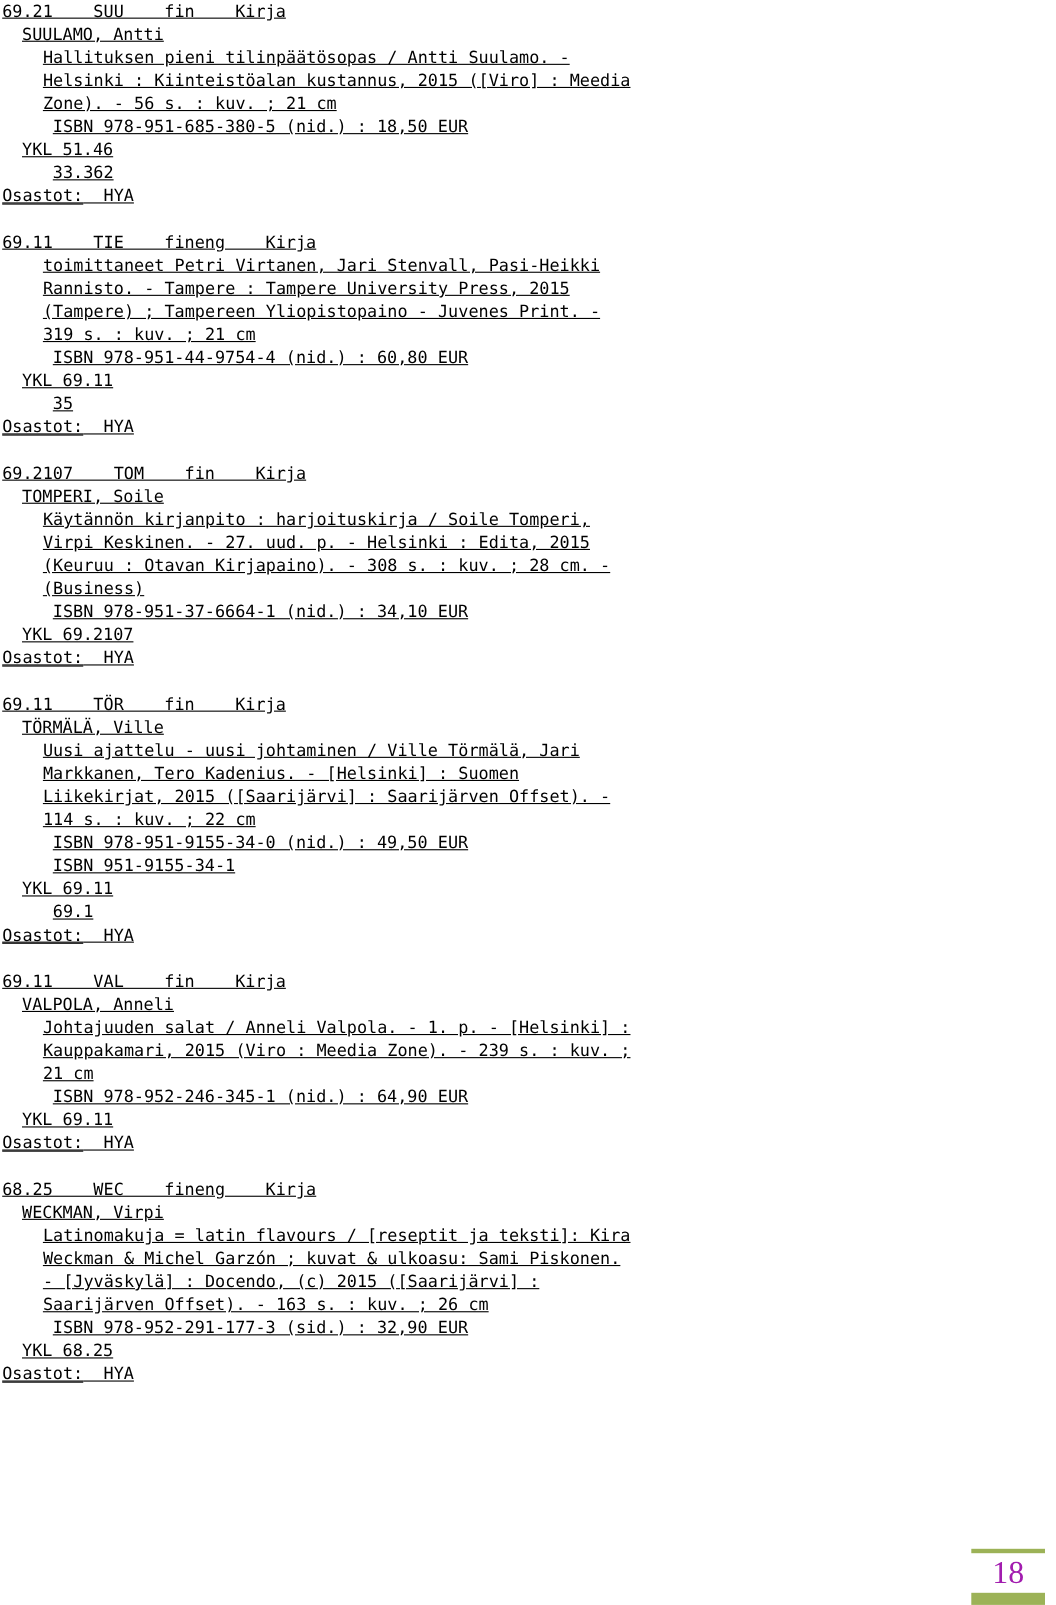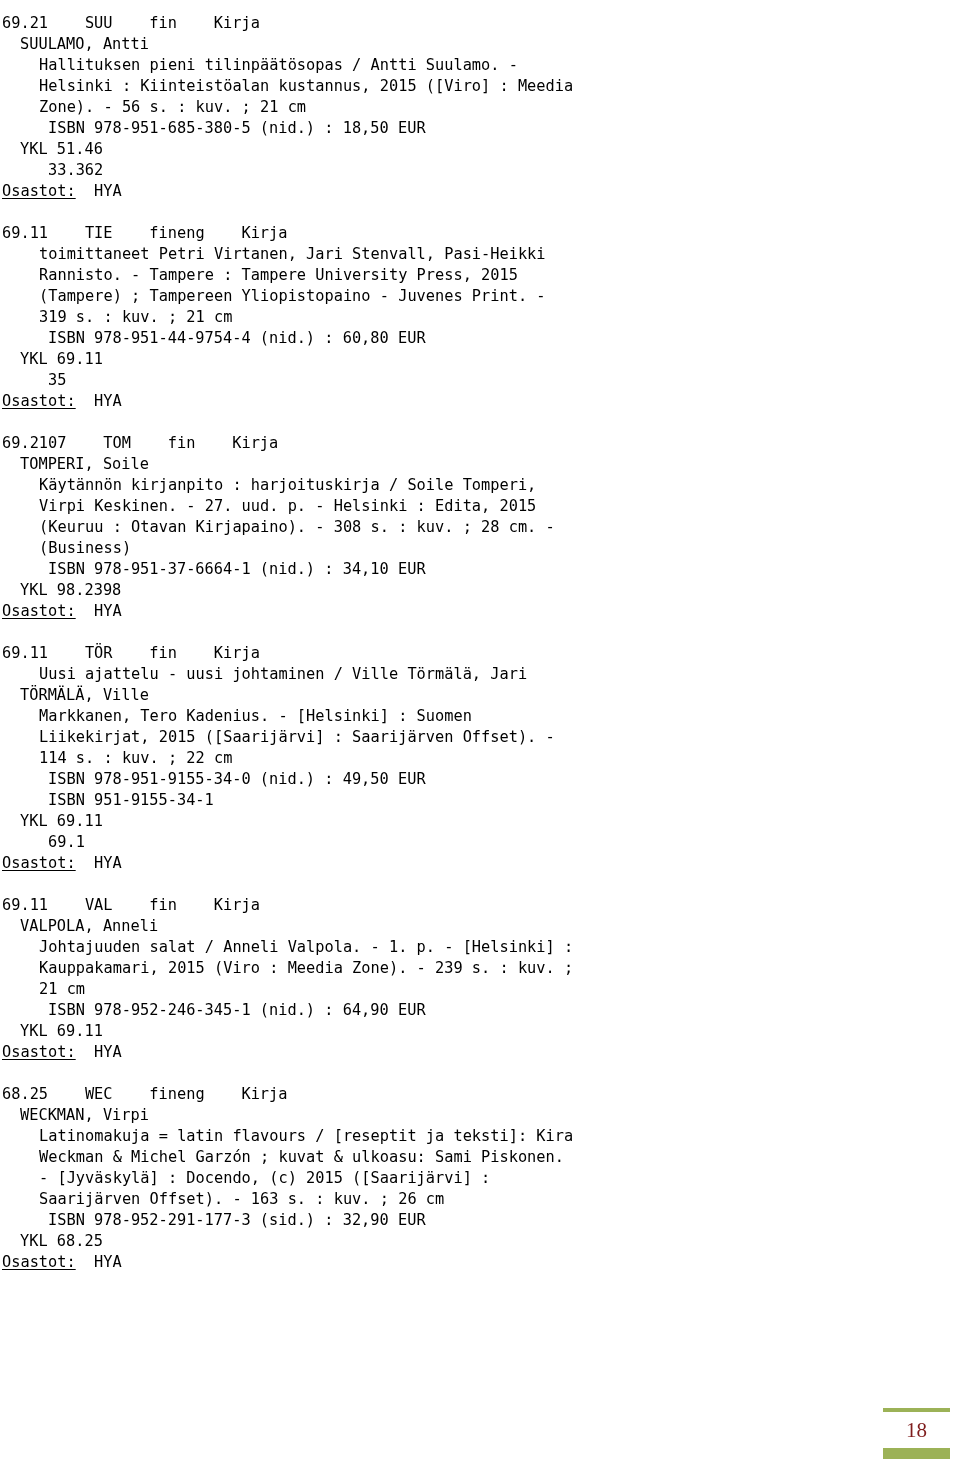--- a/index.html
+++ b/index.html
@@ -24,21 +24,22 @@
     box-sizing: border-box;
     padding: 0px 0 0 0;
   }
   .records {
     position: absolute;
     left: 2px;
     top: 0px;
     width: 740px;
   }
   .record {
-    margin: 13px 0 21px 0;
+    margin: 0 0 21px 0;
+    text-decoration: underline;
   }
   .line {
     font-size: 15.3px;
     line-height: 21px;
     white-space: pre;
     letter-spacing: 0px;
     font-family: "DejaVu Sans Mono", "Liberation Mono", monospace;
   }
   .ind0 { padding-left: 0px; }
   .ind1 { padding-left: 18px; }
@@ -78,23 +79,23 @@
     margin: 0 0 2px 0;
   }
   .rule-bottom {
     width: 67px;
     height: 11px;
     background: #9cb257;
     margin: 2px 0 0 0;
   }
   .page-number {
     font-family: "Liberation Serif", "DejaVu Serif", serif;
-    font-size: 21px;
+    font-size: 29px;
     line-height: 32px;
-    color: #7f1d1d;
+    color: #a21caf;
     text-align: center;
   }
 </style>
 </head>
 <body>
 
 <div class="page">
 
   <div class="records" id="record-list">
       <div class="record">
@@ -120,27 +121,27 @@
         <div class="osastot-line ind0"><span class="osastot-label">Osastot:</span><span class="osastot-value">  HYA</span></div>
       </div>
       <div class="record">
         <div class="line ind0">69.2107    TOM    fin    Kirja</div>
         <div class="line ind1">TOMPERI, Soile</div>
         <div class="line ind2">Käytännön kirjanpito : harjoituskirja / Soile Tomperi,</div>
         <div class="line ind2">Virpi Keskinen. - 27. uud. p. - Helsinki : Edita, 2015</div>
         <div class="line ind2">(Keuruu : Otavan Kirjapaino). - 308 s. : kuv. ; 28 cm. -</div>
         <div class="line ind2">(Business)</div>
         <div class="line ind3">ISBN 978-951-37-6664-1 (nid.) : 34,10 EUR</div>
-        <div class="line ind1">YKL 98.2398</div>
+        <div class="line ind1">YKL 69.2107</div>
         <div class="osastot-line ind0"><span class="osastot-label">Osastot:</span><span class="osastot-value">  HYA</span></div>
       </div>
       <div class="record">
         <div class="line ind0">69.11    TÖR    fin    Kirja</div>
+        <div class="line ind1">TÖRMÄLÄ, Ville</div>
         <div class="line ind2">Uusi ajattelu - uusi johtaminen / Ville Törmälä, Jari</div>
-        <div class="line ind1">TÖRMÄLÄ, Ville</div>
         <div class="line ind2">Markkanen, Tero Kadenius. - [Helsinki] : Suomen</div>
         <div class="line ind2">Liikekirjat, 2015 ([Saarijärvi] : Saarijärven Offset). -</div>
         <div class="line ind2">114 s. : kuv. ; 22 cm</div>
         <div class="line ind3">ISBN 978-951-9155-34-0 (nid.) : 49,50 EUR</div>
         <div class="line ind3">ISBN 951-9155-34-1</div>
         <div class="line ind1">YKL 69.11</div>
         <div class="line ind3">69.1</div>
         <div class="osastot-line ind0"><span class="osastot-label">Osastot:</span><span class="osastot-value">  HYA</span></div>
       </div>
       <div class="record">

